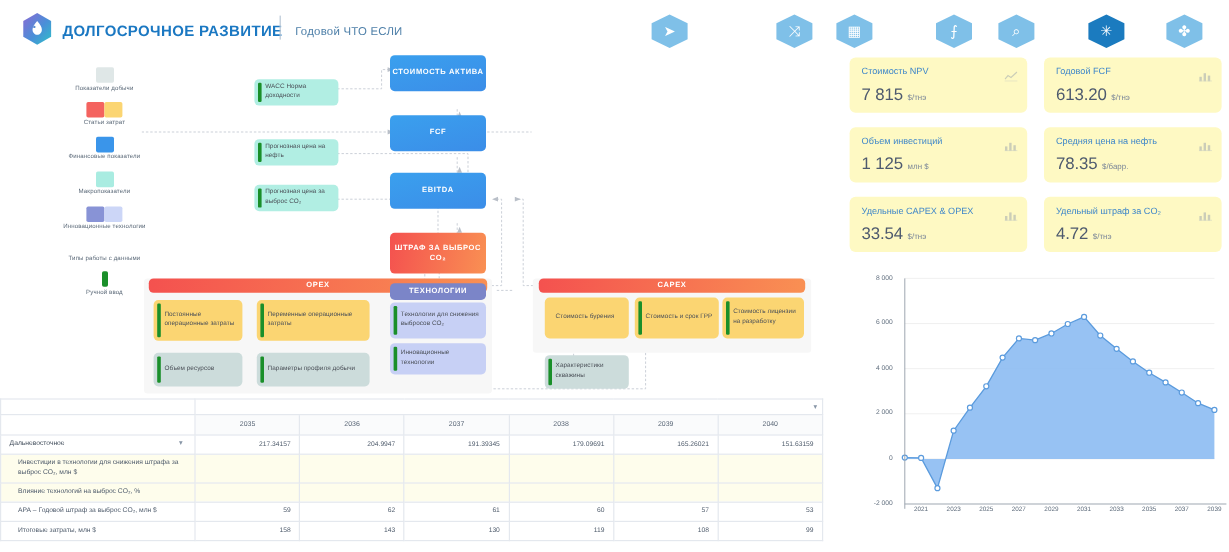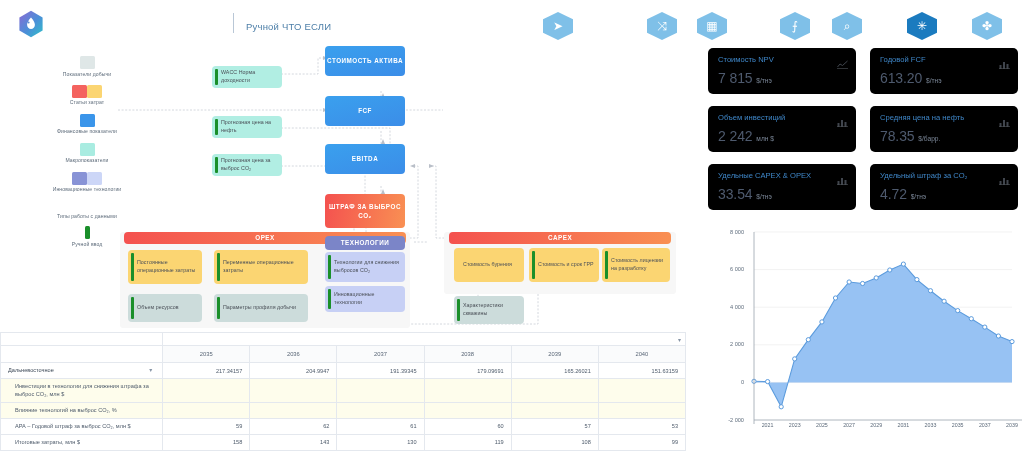--- a/index.html
+++ b/index.html
@@ -106,21 +106,21 @@
   tr.r-main td { height: 16px; background: #fff; color: #4e5b6b; }
   tr.r-main td.lbl-cell { font-weight: normal; color: #3e4a58; }
   tr.r-input td { background: #fefdec; height: 21px; }
   tr.r-input2 td { background: #fefdec; height: 16px; }
   tr.r-calc td { background: #fff; height: 16px; }
 
   
   #kpis { position: absolute; left: 708px; top: 48px; width: 310px; }
   .kpi {
     position: absolute; width: 148px; height: 46px;
-    background: #000000; border-radius: 5px; cursor: pointer;
+    background: #fef9c3; border-radius: 5px; cursor: pointer;
   }
   .kpi .kt {
     position: absolute; left: 10px; top: 7px; font-size: 7.6px; color: #3f87c9;
   }
   .kpi .kv {
     position: absolute; left: 10px; top: 22px;
     font-size: 14px; color: #4e5a6e; letter-spacing: -.1px;
   }
   .kpi .ku { font-size: 6.6px; color: #7b8798; letter-spacing: 0; }
   .kpi .kicon {
@@ -155,22 +155,23 @@
             <stop offset="0" stop-color="#8b6ad4"></stop>
               <stop offset=".55" stop-color="#4a8fd8"></stop>
             <stop offset="1" stop-color="#2fc0c8"></stop>
           </linearGradient>
         </defs>
         <path d="M13 0.8 24.6 7.4v13.2L13 27.2 1.4 20.6V7.4z" fill="url(#lg)"></path>
         <path d="M13 7.5c2.6 3 3.9 5.2 3.9 7.3 0 2.4-1.8 4.2-3.9 4.2s-3.9-1.8-3.9-4.2c0-2.1 1.3-4.3 3.9-7.3z" fill="#fff"></path>
         <circle cx="10.6" cy="12.4" r="1" fill="#5c8fd0"></circle>
       </svg>
     </div>
+    <div id="brand-title">ДОЛГОСРОЧНОЕ РАЗВИТИЕ</div>
     <div id="brand-sep"></div>
-    <div id="brand-subtitle">Ручной ЧТО ЕСЛИ</div>
+    <div id="brand-subtitle">Годовой ЧТО ЕСЛИ</div>
     <div id="toolbar">
         <div class="hexbtn" style="left: 541px;">
           <svg class="hexbg" width="34" height="30" viewBox="0 0 34 30">
             <path d="M17 1 32 8.3v13.4L17 29 2 21.7V8.3z" fill="#7fc0e8"></path>
           </svg>
           <span class="glyph">➤</span>
         </div>
         <div class="hexbtn" style="left: 645px;">
           <svg class="hexbg" width="34" height="30" viewBox="0 0 34 30">
             <path d="M17 1 32 8.3v13.4L17 29 2 21.7V8.3z" fill="#7fc0e8"></path>
@@ -487,21 +488,21 @@
         <div class="kv"><span>613.20</span> <span class="ku">$/тнэ</span></div>
         <span class="kicon"><svg width="11" height="9" viewBox="0 0 11 9">
             <rect x="0.5" y="5" width="2" height="4" fill="#8e9aab"></rect>
             <rect x="4" y="2" width="2" height="7" fill="#8e9aab"></rect>
             <rect x="7.5" y="4" width="2" height="5" fill="#8e9aab"></rect>
             <line x1="0" y1="8.6" x2="11" y2="8.6" stroke="#aab4c2" stroke-width=".7"></line>
           </svg></span>
       </div>
       <div class="kpi" style="left: 0px; top: 58px;">
         <div class="kt">Объем инвестиций</div>
-        <div class="kv"><span>2 242</span> <span class="ku">млн $</span></div>
+        <div class="kv"><span>1 125</span> <span class="ku">млн $</span></div>
         <span class="kicon"><svg width="11" height="9" viewBox="0 0 11 9">
             <rect x="0.5" y="5" width="2" height="4" fill="#8e9aab"></rect>
             <rect x="4" y="2" width="2" height="7" fill="#8e9aab"></rect>
             <rect x="7.5" y="4" width="2" height="5" fill="#8e9aab"></rect>
             <line x1="0" y1="8.6" x2="11" y2="8.6" stroke="#aab4c2" stroke-width=".7"></line>
           </svg></span>
       </div>
       <div class="kpi" style="left: 162px; top: 58px;">
         <div class="kt">Средняя цена на нефть</div>
         <div class="kv"><span>78.35</span> <span class="ku">$/барр.</span></div>

